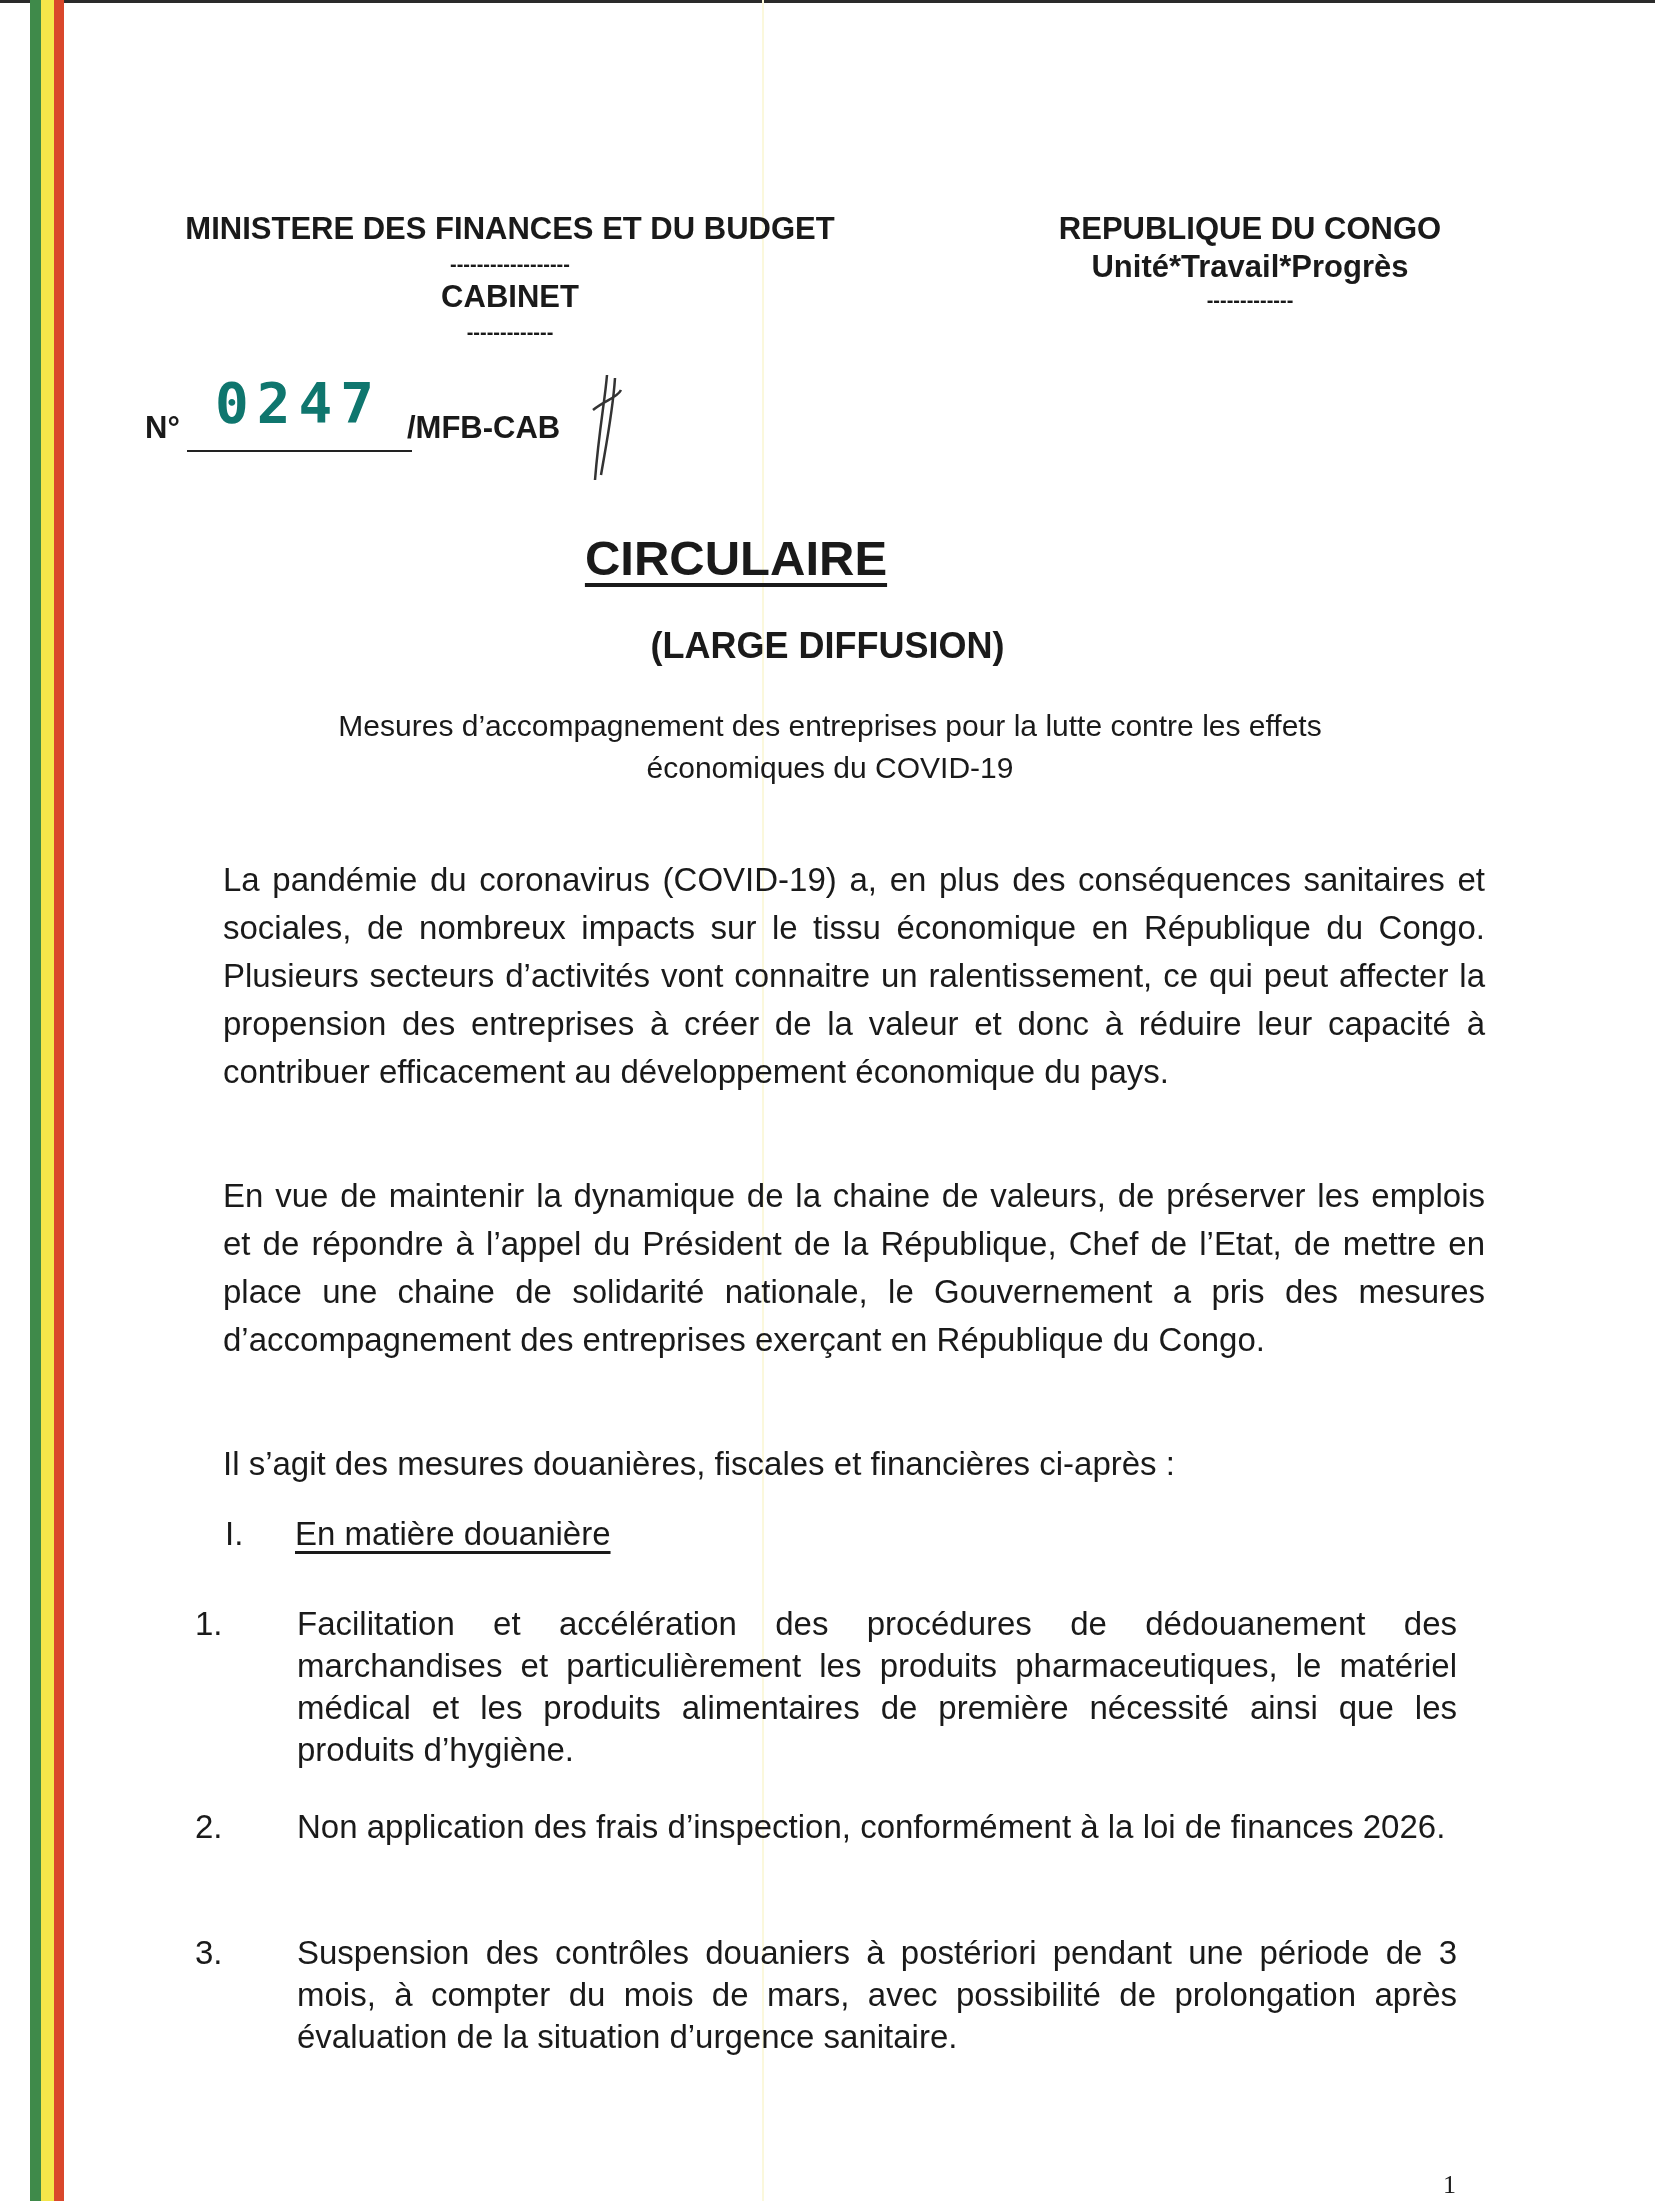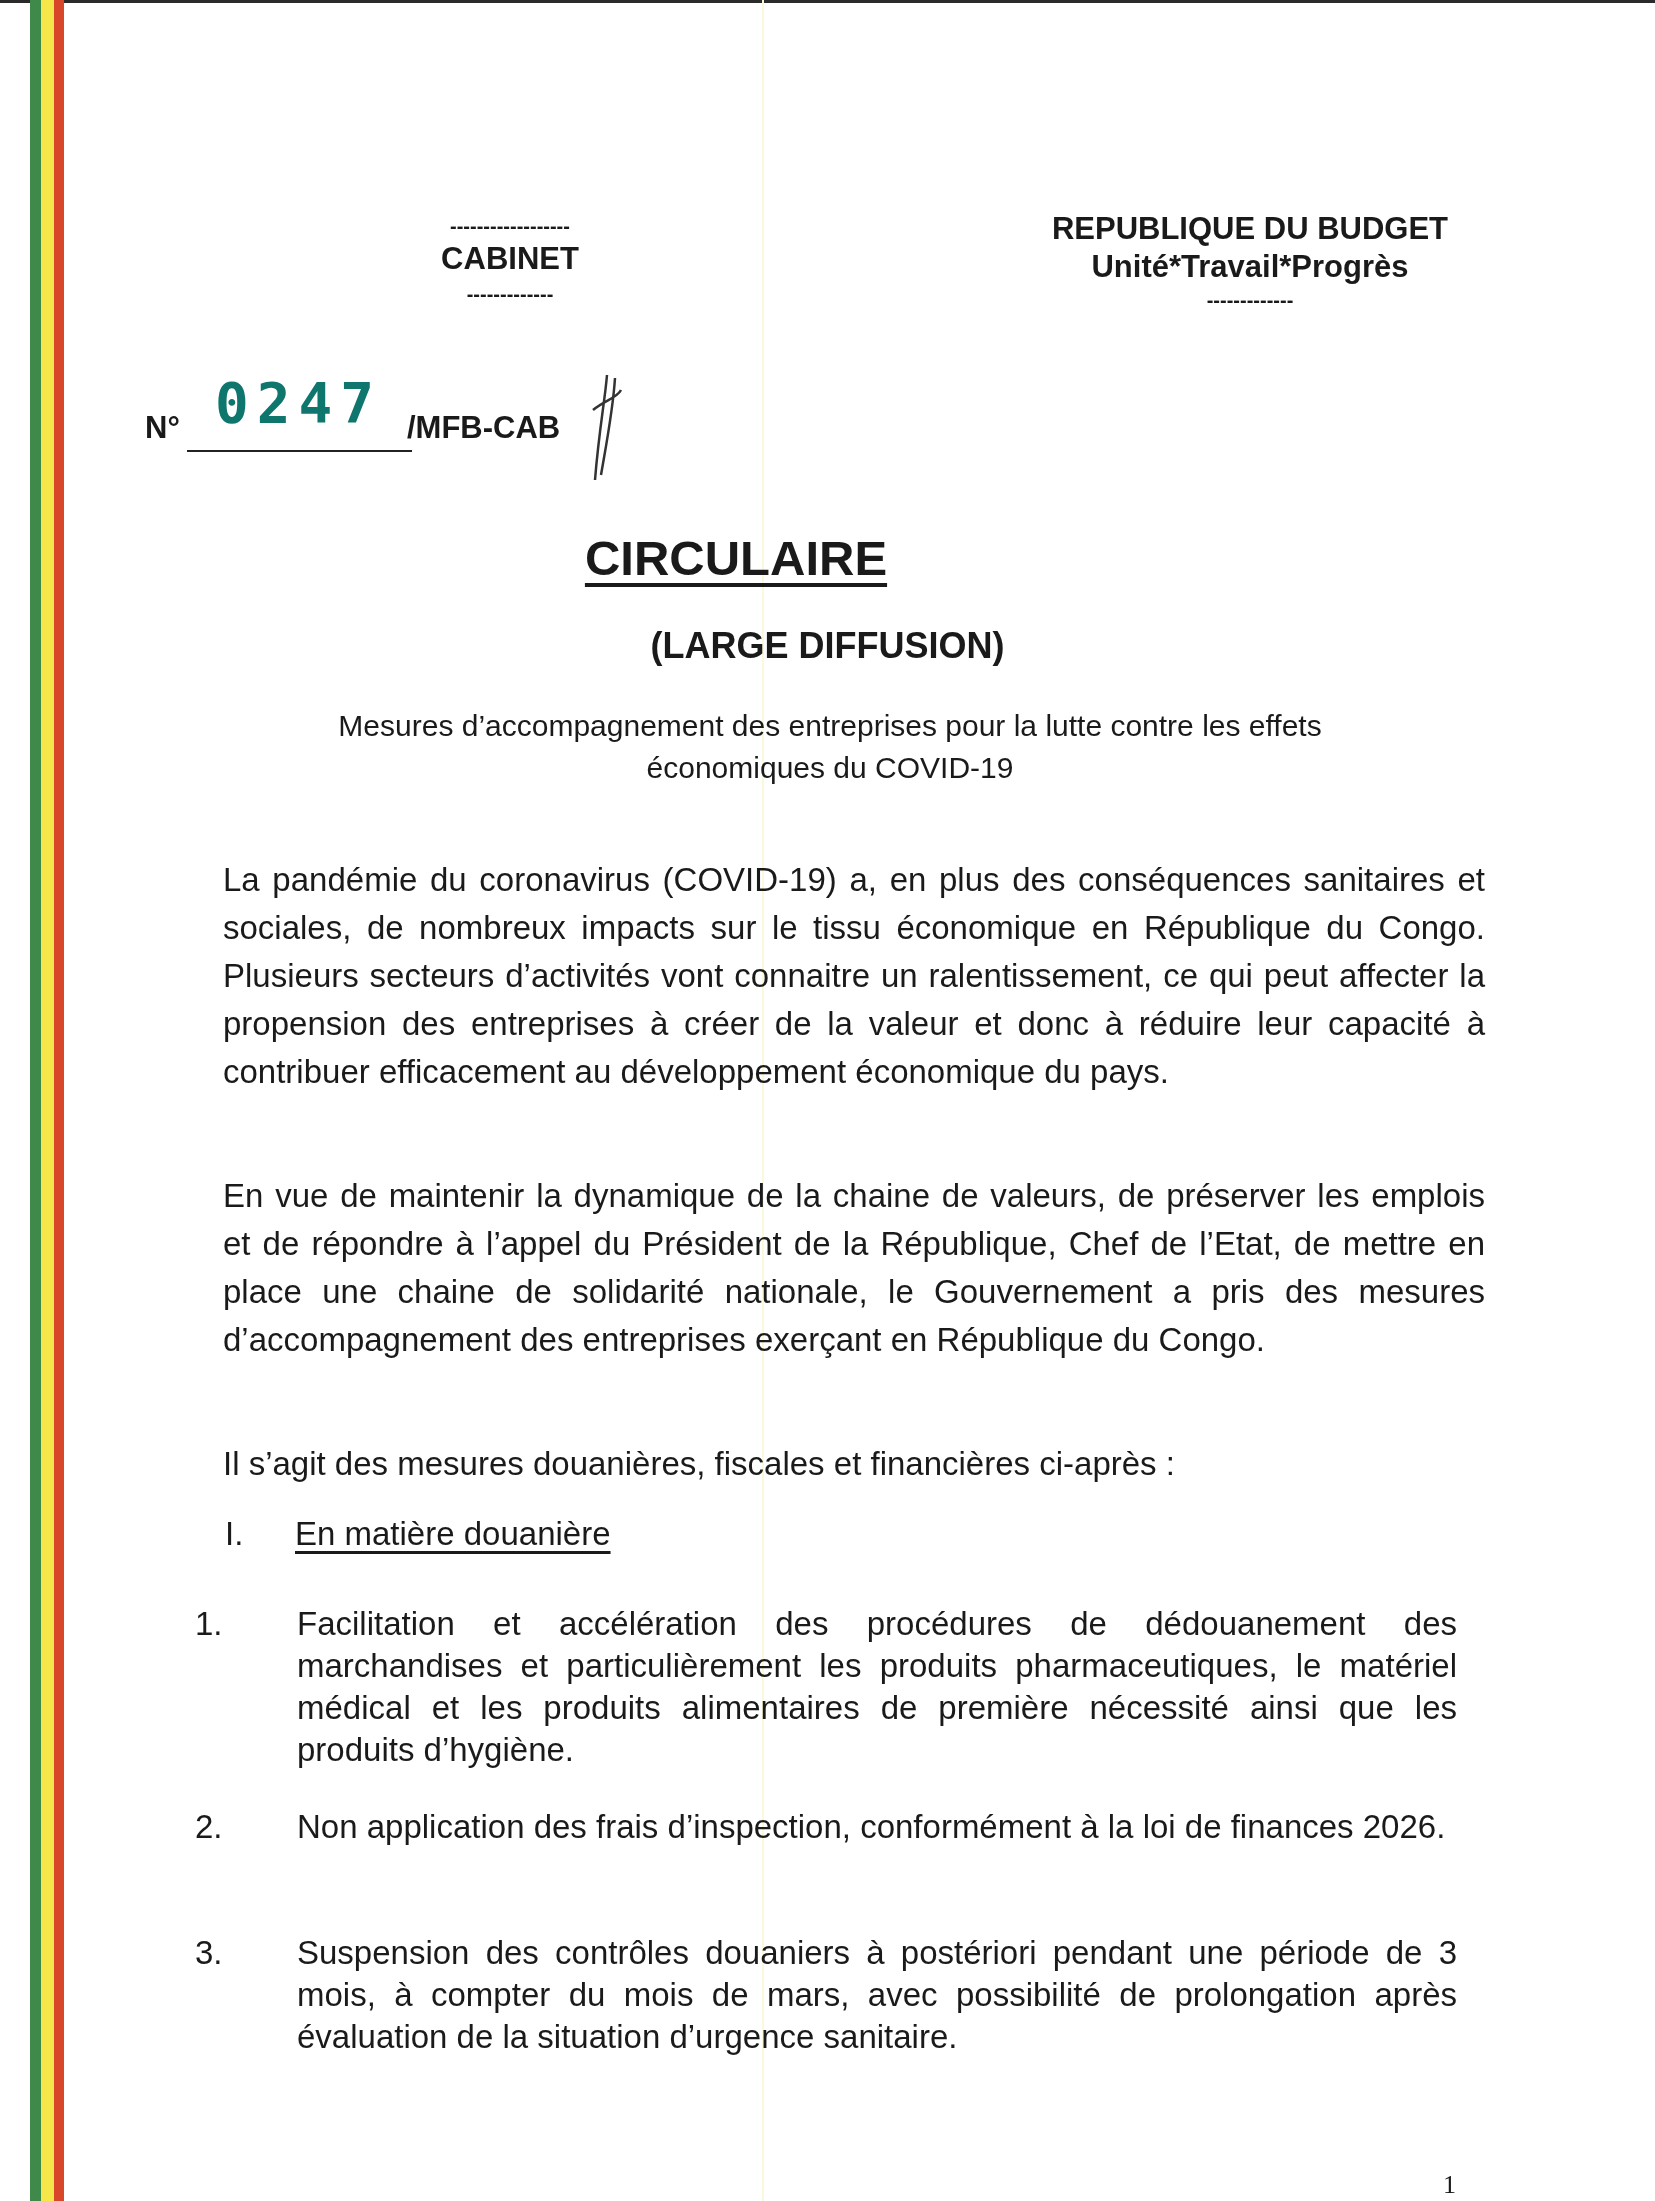--- a/index.html
+++ b/index.html
@@ -50,27 +50,28 @@
 </head>
 <body>
 
 <div class="top-border"></div>
 <div class="stripe green"></div>
 <div class="stripe yellow"></div>
 <div class="stripe red"></div>
 <div class="fold"></div>
 
 <div class="hdr-left">
+  <div>MINISTERE DES FINANCES ET DU BUDGET</div>
   <div class="dash">------------------</div>
   <div class="cabinet">CABINET</div>
   <div class="dash">-------------</div>
 </div>
 
 <div class="hdr-right">
-  <div>REPUBLIQUE DU BUDGET</div>
+  <div>REPUBLIQUE DU CONGO</div>
   <div>Unité*Travail*Progrès</div>
   <div class="dash">-------------</div>
 </div>
 
 <div class="ref">
   <span class="no">N°</span>
   <span class="stamp">0247</span>
   <div class="line"></div>
   <span class="suffix">/MFB-CAB</span>
   <svg class="sig" viewBox="0 0 40 120">

